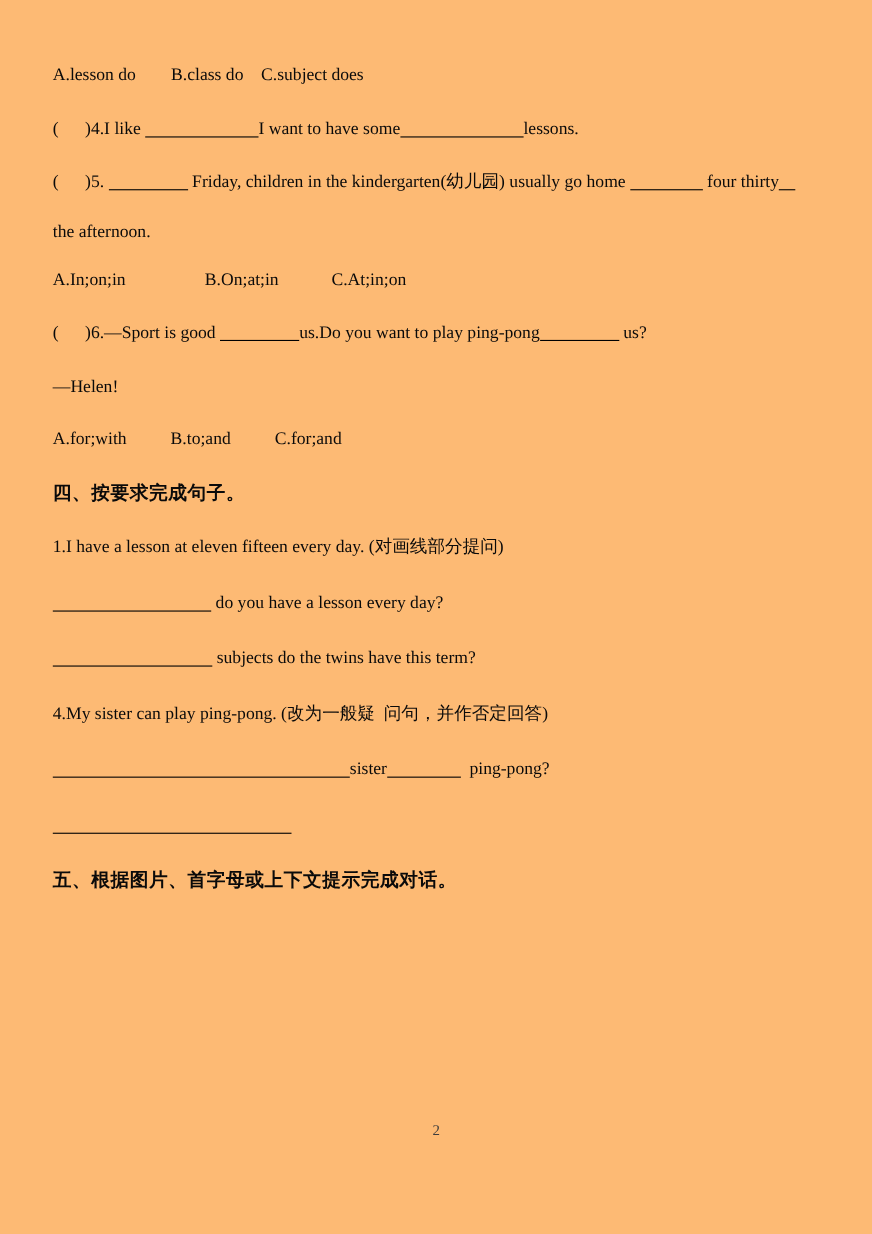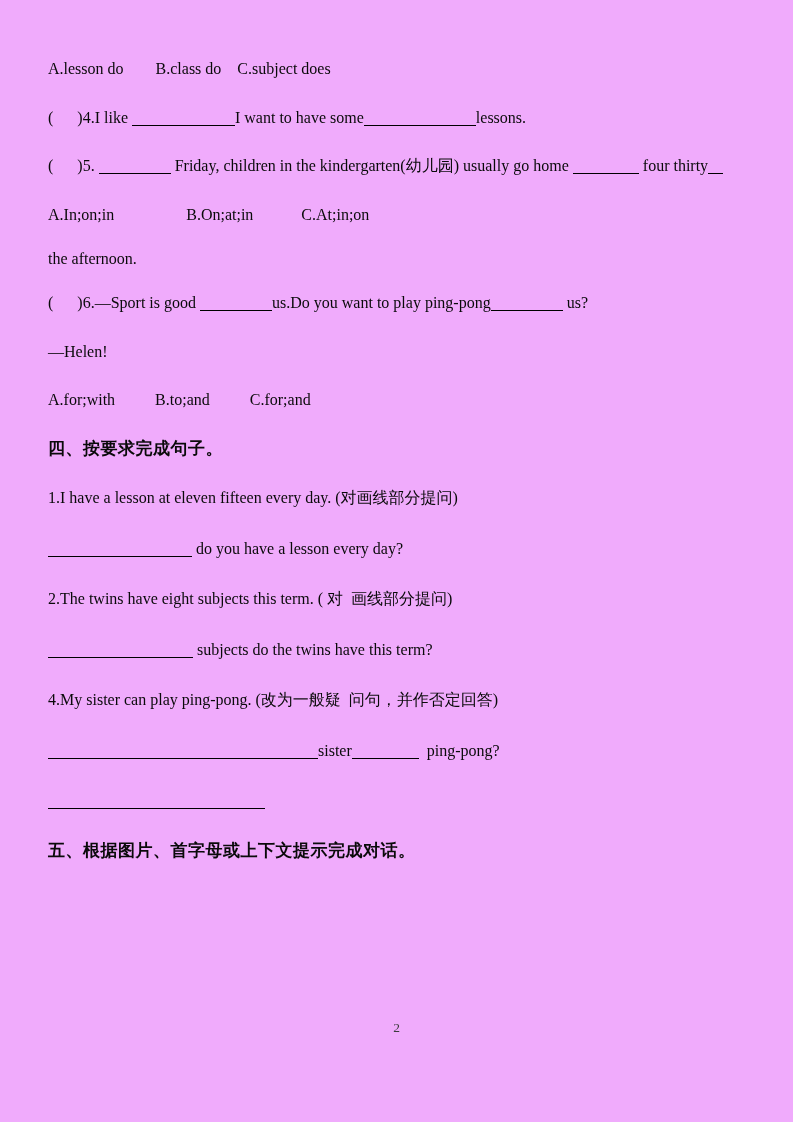--- a/index.html
+++ b/index.html
@@ -1,19 +1,19 @@
 <!DOCTYPE html>
 <html><head>
 <meta charset="utf-8">
 <style>
   html,body{margin:0;padding:0;background:#fff;}
   .page{
     position:relative;
     width:793px;height:1122px;
-    background:#f0abfc;
+    background:#fdba74;
     overflow:hidden;
     font-family:"Liberation Serif","DejaVu Serif",serif;
     font-size:16px;
     color:#0a0a0a;
   }
   .content{padding:45px 40px 0 48px;}
   .line{
     white-space:pre-wrap;
     height:48.5px;line-height:48.5px;
   }
@@ -49,37 +49,36 @@
 <div class="page">
   <div class="content">
 
     <div class="line"><span>A.lesson do        B.class do    C.subject does</span></div>
 
     <div class="line"><span>(      )4.I like </span><span class="blank" style="width:103px"></span><span>I want to have some</span><span class="blank" style="width:112px"></span><span>lessons.</span></div>
 
 
     <div class="line"><span>(      )5. </span><span class="blank" style="width:72px"></span><span> Friday, children in the kindergarten(幼儿园) usually go home </span><span class="blank" style="width:66px"></span><span> four thirty</span><span class="blank" style="width:15px"></span></div>
 
+    <div class="line cont"><span>the afternoon.</span></div>
+
     <div class="line"><span>A.In;on;in                  B.On;at;in            C.At;in;on</span></div>
-
-    <div class="line cont"><span>the afternoon.</span></div>
 
     <div class="line"><span>(      )6.—Sport is good </span><span class="blank" style="width:72px"></span><span>us.Do you want to play ping-pong</span><span class="blank" style="width:72px"></span><span> us?</span></div>
 
     <div class="line"><span>—Helen!</span></div>
 
     <div class="line"><span>A.for;with          B.to;and          C.for;and</span></div>
 
     <div class="line heading"><span>四、按要求完成句子。</span></div>
 
     <div class="line tall"><span>1.I have a lesson </span><span class="u">at eleven fifteen</span><span> every day. (对画线部分提问)</span></div>
 
     <div class="line tall"><span class="blank" style="width:144px"></span><span> do you have a lesson every day?</span></div>
 
-    <div class="line tall"><span>2.The twins have </span><span class="u">eight</span><span> subjects this term. ( 对  画线部分提问)</span></div>
 
     <div class="line tall"><span class="blank" style="width:145px"></span><span> subjects do the twins have this term?</span></div>
 
 
 
     <div class="line tall"><span>4.My sister can play ping-pong. (改为一般疑  问句，并作否定回答)</span></div>
 
     <div class="line tall"><span class="blank" style="width:270px"></span><span>sister</span><span class="blank" style="width:67px"></span><span>  ping-pong?</span></div>
 
     <div class="line tall"><span class="blank" style="width:217px"></span></div>

